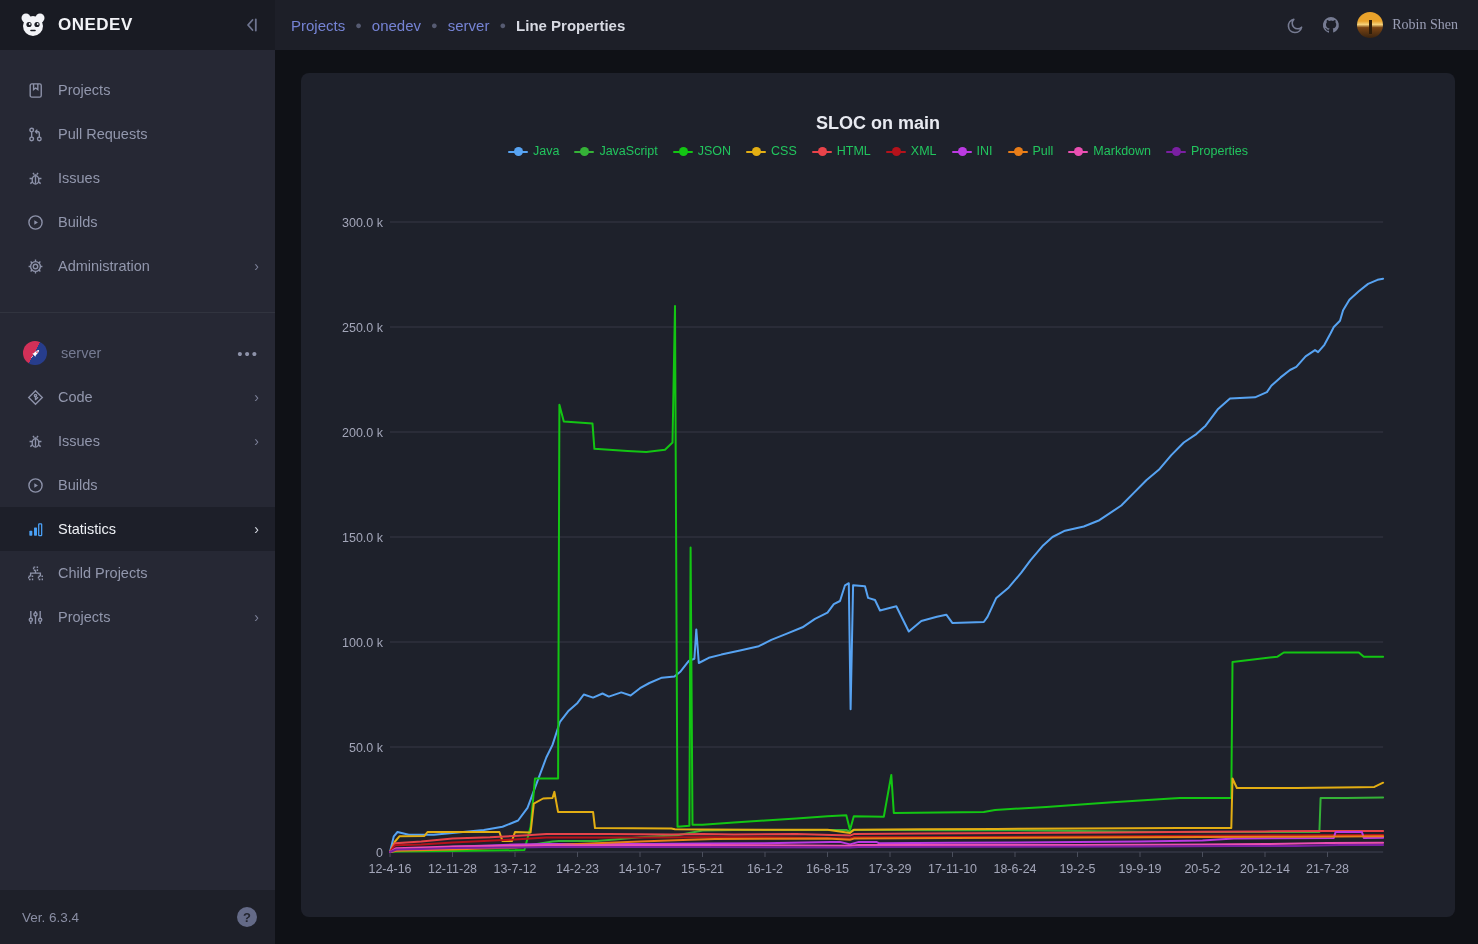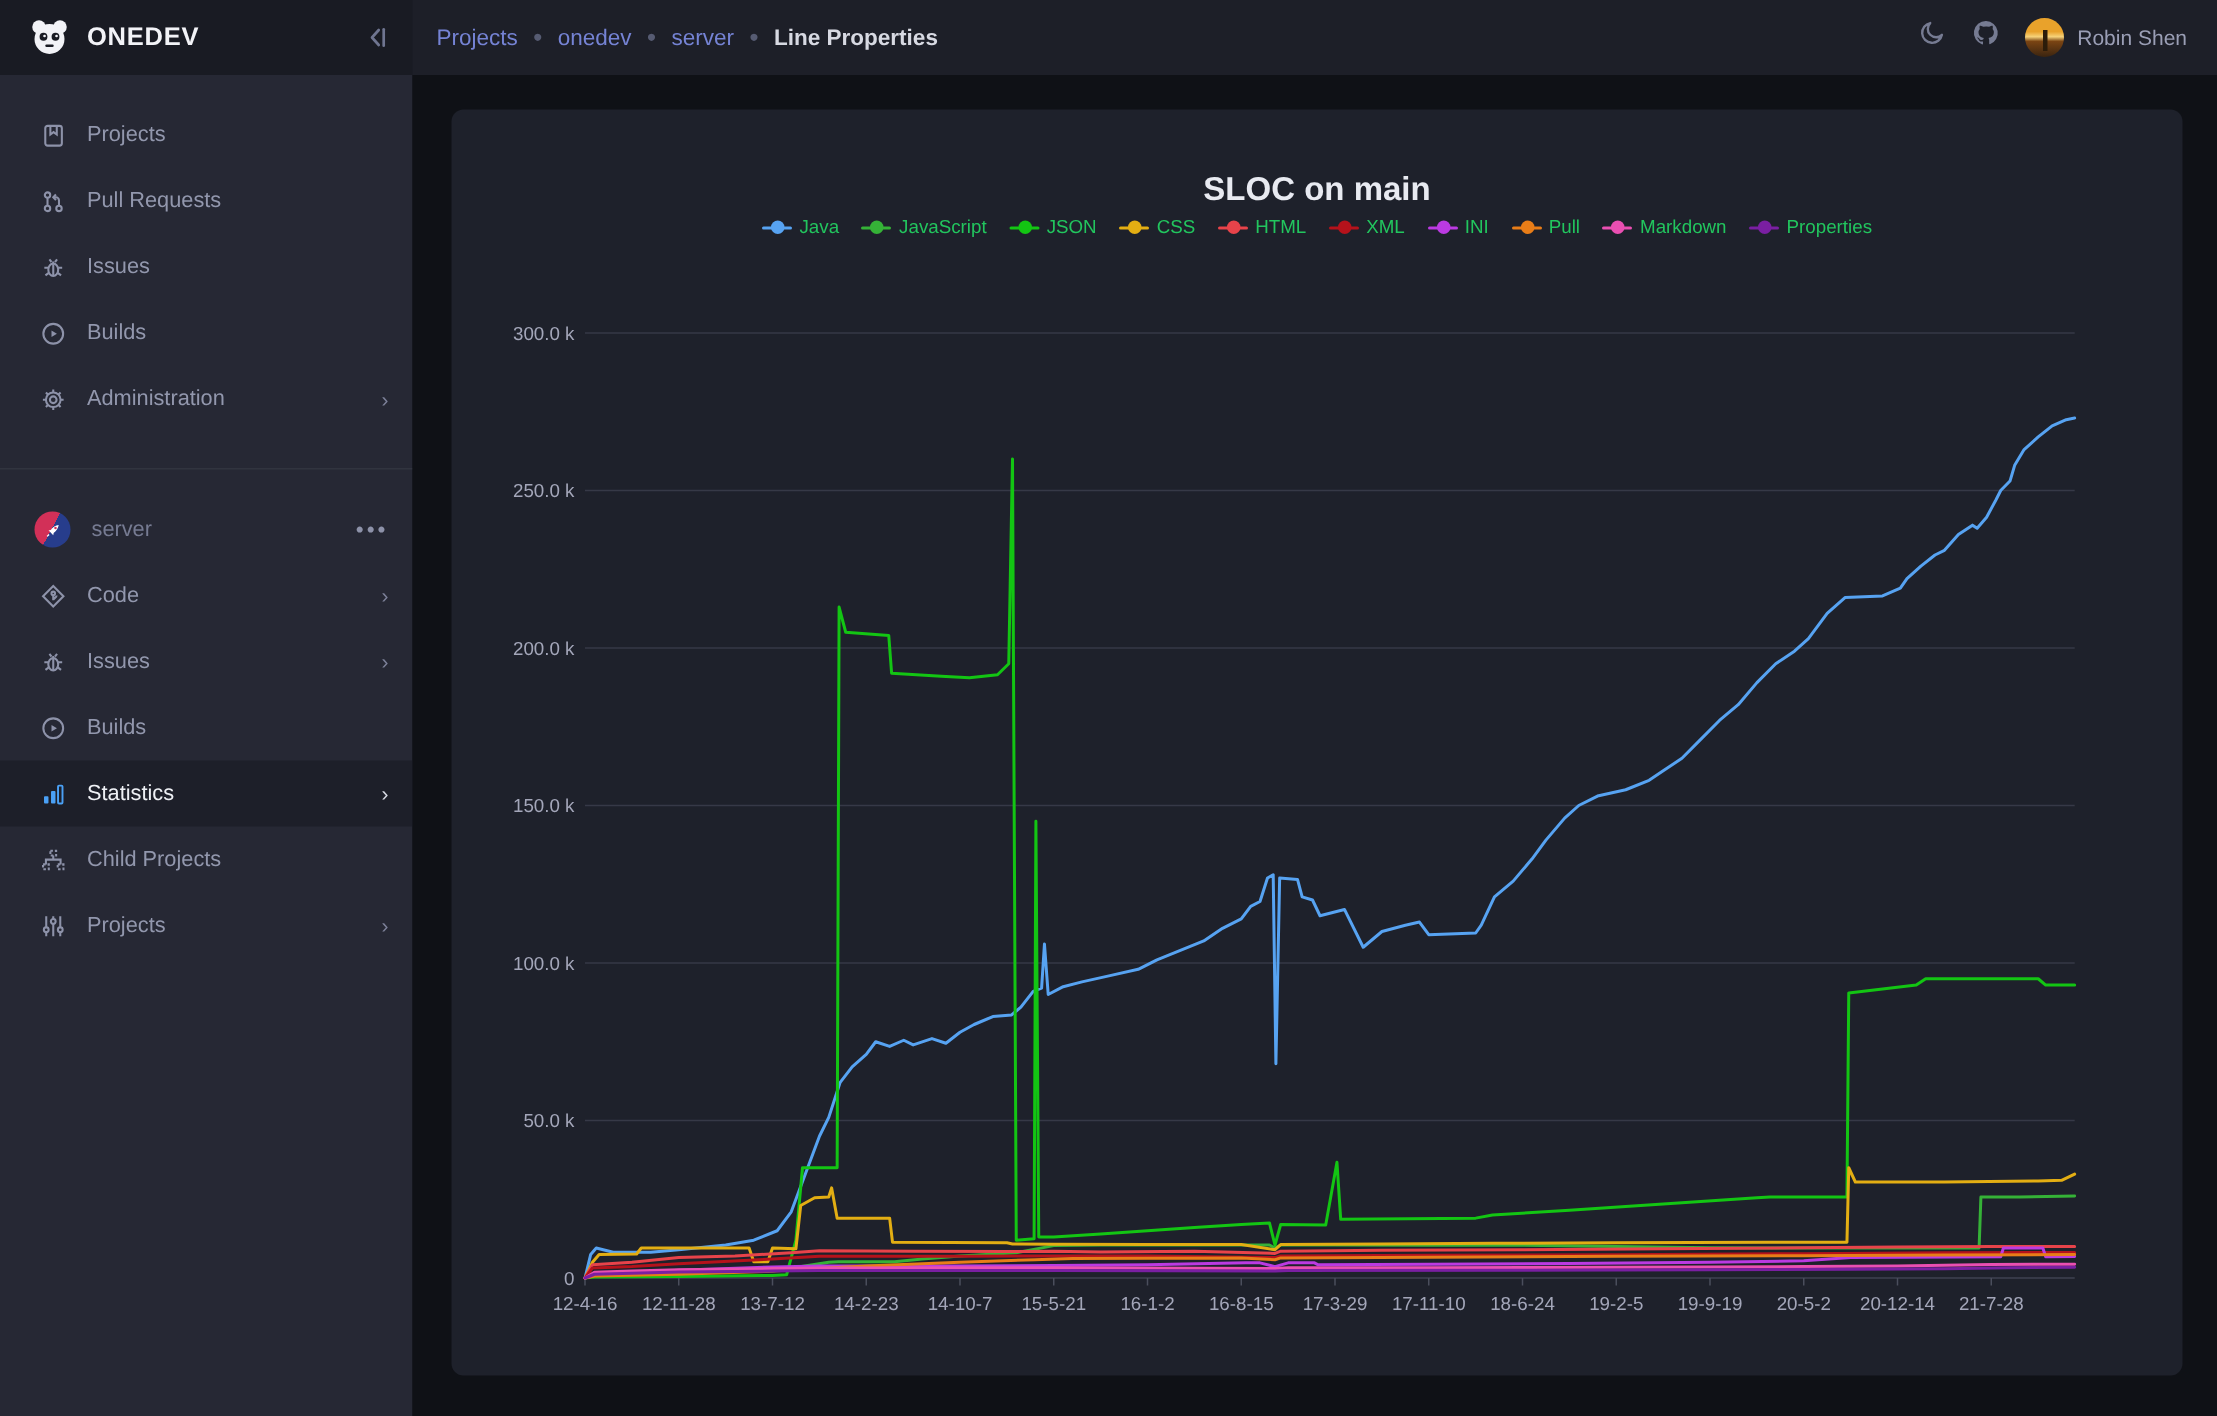--- a/index.html
+++ b/index.html
@@ -32,33 +32,33 @@
   .helpdot{width:20px;height:20px;border-radius:50%;background:#646a87;color:#23252f;font-size:13px;
     font-weight:bold;display:flex;align-items:center;justify-content:center;cursor:pointer;}
 
   
   .topbar{position:absolute;left:275px;top:0;width:1203px;height:50px;background:#1d1f28;
     display:flex;align-items:center;padding:0 20px 0 16px;box-sizing:border-box;}
   .crumbs{display:flex;align-items:center;font-size:15px;}
   .crumb-link{color:#7583d4;cursor:pointer;}
   .crumb-cur{color:#d7d9e2;font-weight:bold;}
   .crumb-sep{color:#565b72;margin:0 10px;font-size:11px;}
-  .top-right{margin-left:auto;display:flex;align-items:flex-start;gap:16px;}
+  .top-right{margin-left:auto;display:flex;align-items:center;gap:16px;font-family:Liberation Serif, serif;}
   .top-ic{color:#767b92;cursor:pointer;display:flex;}
   .user{display:flex;align-items:center;gap:9px;cursor:pointer;}
   .user .uavatar{width:26px;height:26px;border-radius:50%;
     background:linear-gradient(#e9a22b 35%,#f6d27a 48%,#7a4413 60%,#3a2410 100%);position:relative;overflow:hidden;}
   .user .uavatar::after{content:"";position:absolute;left:12px;top:8px;width:3px;height:14px;background:#2c1c0a;}
   .user .uname{color:#9a9eb5;font-size:14px;}
 
   
   .main{position:absolute;left:275px;top:50px;width:1203px;height:894px;background:#0f1116;}
   .card{position:absolute;left:26px;top:23px;width:1154px;height:844px;background:#1e212b;border-radius:8px;}
   .chart-title{position:absolute;left:0;top:40px;width:100%;text-align:center;color:#e8eaf1;
-    font-size:22px;font-weight:bold;}
+    font-size:18px;font-weight:bold;}
   .legend{position:absolute;left:0;top:71px;width:100%;display:flex;justify-content:center;
     align-items:center;gap:15px;}
   .lg-item{display:flex;align-items:center;gap:5px;cursor:pointer;}
   .lg-mark{position:relative;width:20px;height:9px;}
   .lg-mark .ln{position:absolute;left:0;top:4px;width:20px;height:2px;border-radius:1px;}
   .lg-mark .dt{position:absolute;left:6px;top:0;width:9px;height:9px;border-radius:50%;}
   .lg-lbl{color:#22c55e;font-size:12.5px;}
   #chart-svg{position:absolute;left:0;top:0;}
   #chart-svg text{font-family:"Liberation Sans",sans-serif;}
 </style>
@@ -215,20 +215,24 @@
               <circle cx="8" cy="5" r="1.5" fill="#262834"></circle>
               <circle cx="12.4" cy="10.2" r="1.5" fill="#262834"></circle>
           </svg>
           </span>
         <span class="lbl">Projects</span>
         <span class="chev">›</span>
       </div>
     </div>
 
     <div class="side-spacer"></div>
+    <div class="sidefoot">
+      <span class="ver">Ver. 6.3.4</span>
+      <span class="helpdot">?</span>
+    </div>
   </div>
 
   <div class="topbar">
     <div class="crumbs">
       <span class="crumb-link">Projects</span>
       <span class="crumb-sep">●</span>
       <span class="crumb-link">onedev</span>
       <span class="crumb-sep">●</span>
       <span class="crumb-link">server</span>
       <span class="crumb-sep">●</span>

